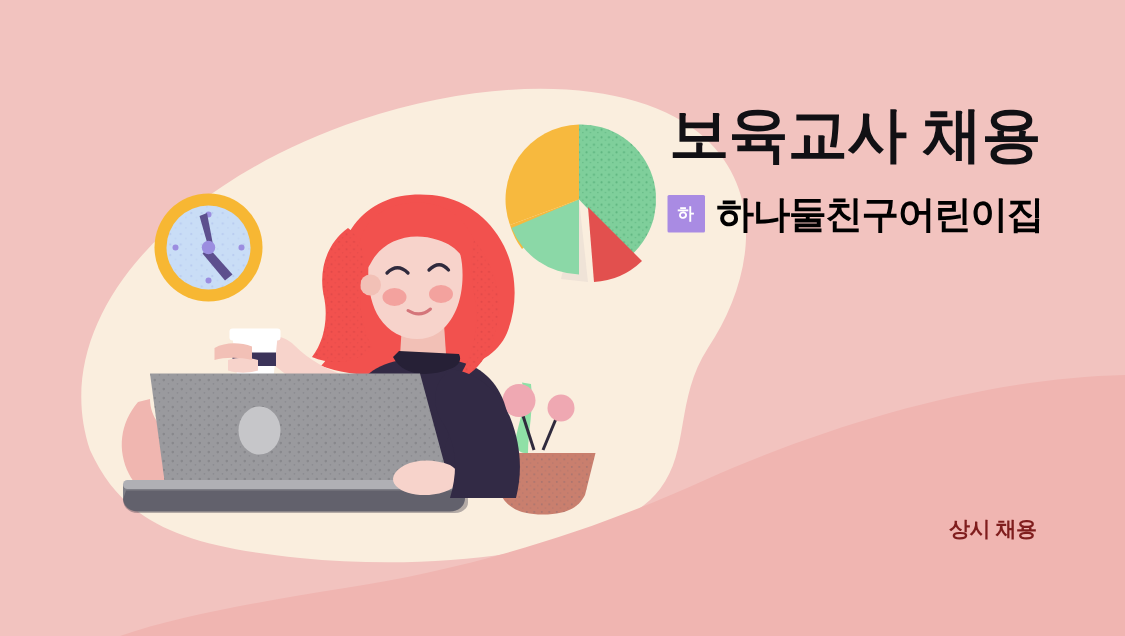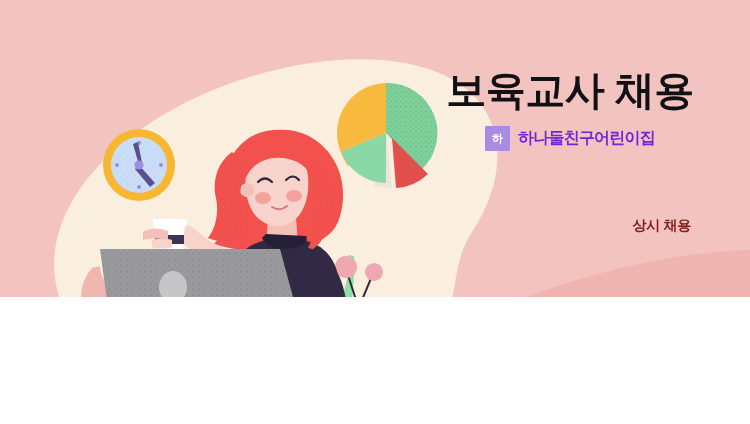--- a/index.html
+++ b/index.html
@@ -5,21 +5,21 @@
   html, body {
     margin: 0; padding: 0;
     background: #ffffff;
   }
   body {
     font-family: "Liberation Sans", "DejaVu Sans", sans-serif;
   }
   #poster {
     position: relative;
     width: 750px;
-    height: 297px;
+    height: 424px;
     overflow: hidden;
     background: #f2c3bf;
   }
   .layer { position: absolute; inset: 0; }
   svg.layer { display: block; width: 750px; height: 424px; }
 
   
   .text-block {
     position: absolute;
     left: 434px;
@@ -51,23 +51,23 @@
     color: #ffffff;
     font-size: 11px;
     font-weight: 700;
     display: flex;
     align-items: center;
     justify-content: center;
     flex: 0 0 auto;
     border-radius: 1px;
   }
   .company {
-    font-size: 16px;
-    font-weight: 700;
-    color: #6d28d9;
+    font-size: 25px;
+    font-weight: 700;
+    color: #000000;
     letter-spacing: -0.8px;
   }
   .footnote {
     position: absolute;
     right: 59px;
     bottom: 62px;
     font-size: 14px;
     font-weight: 700;
     color: #7f1d1d;
     letter-spacing: -0.3px;

